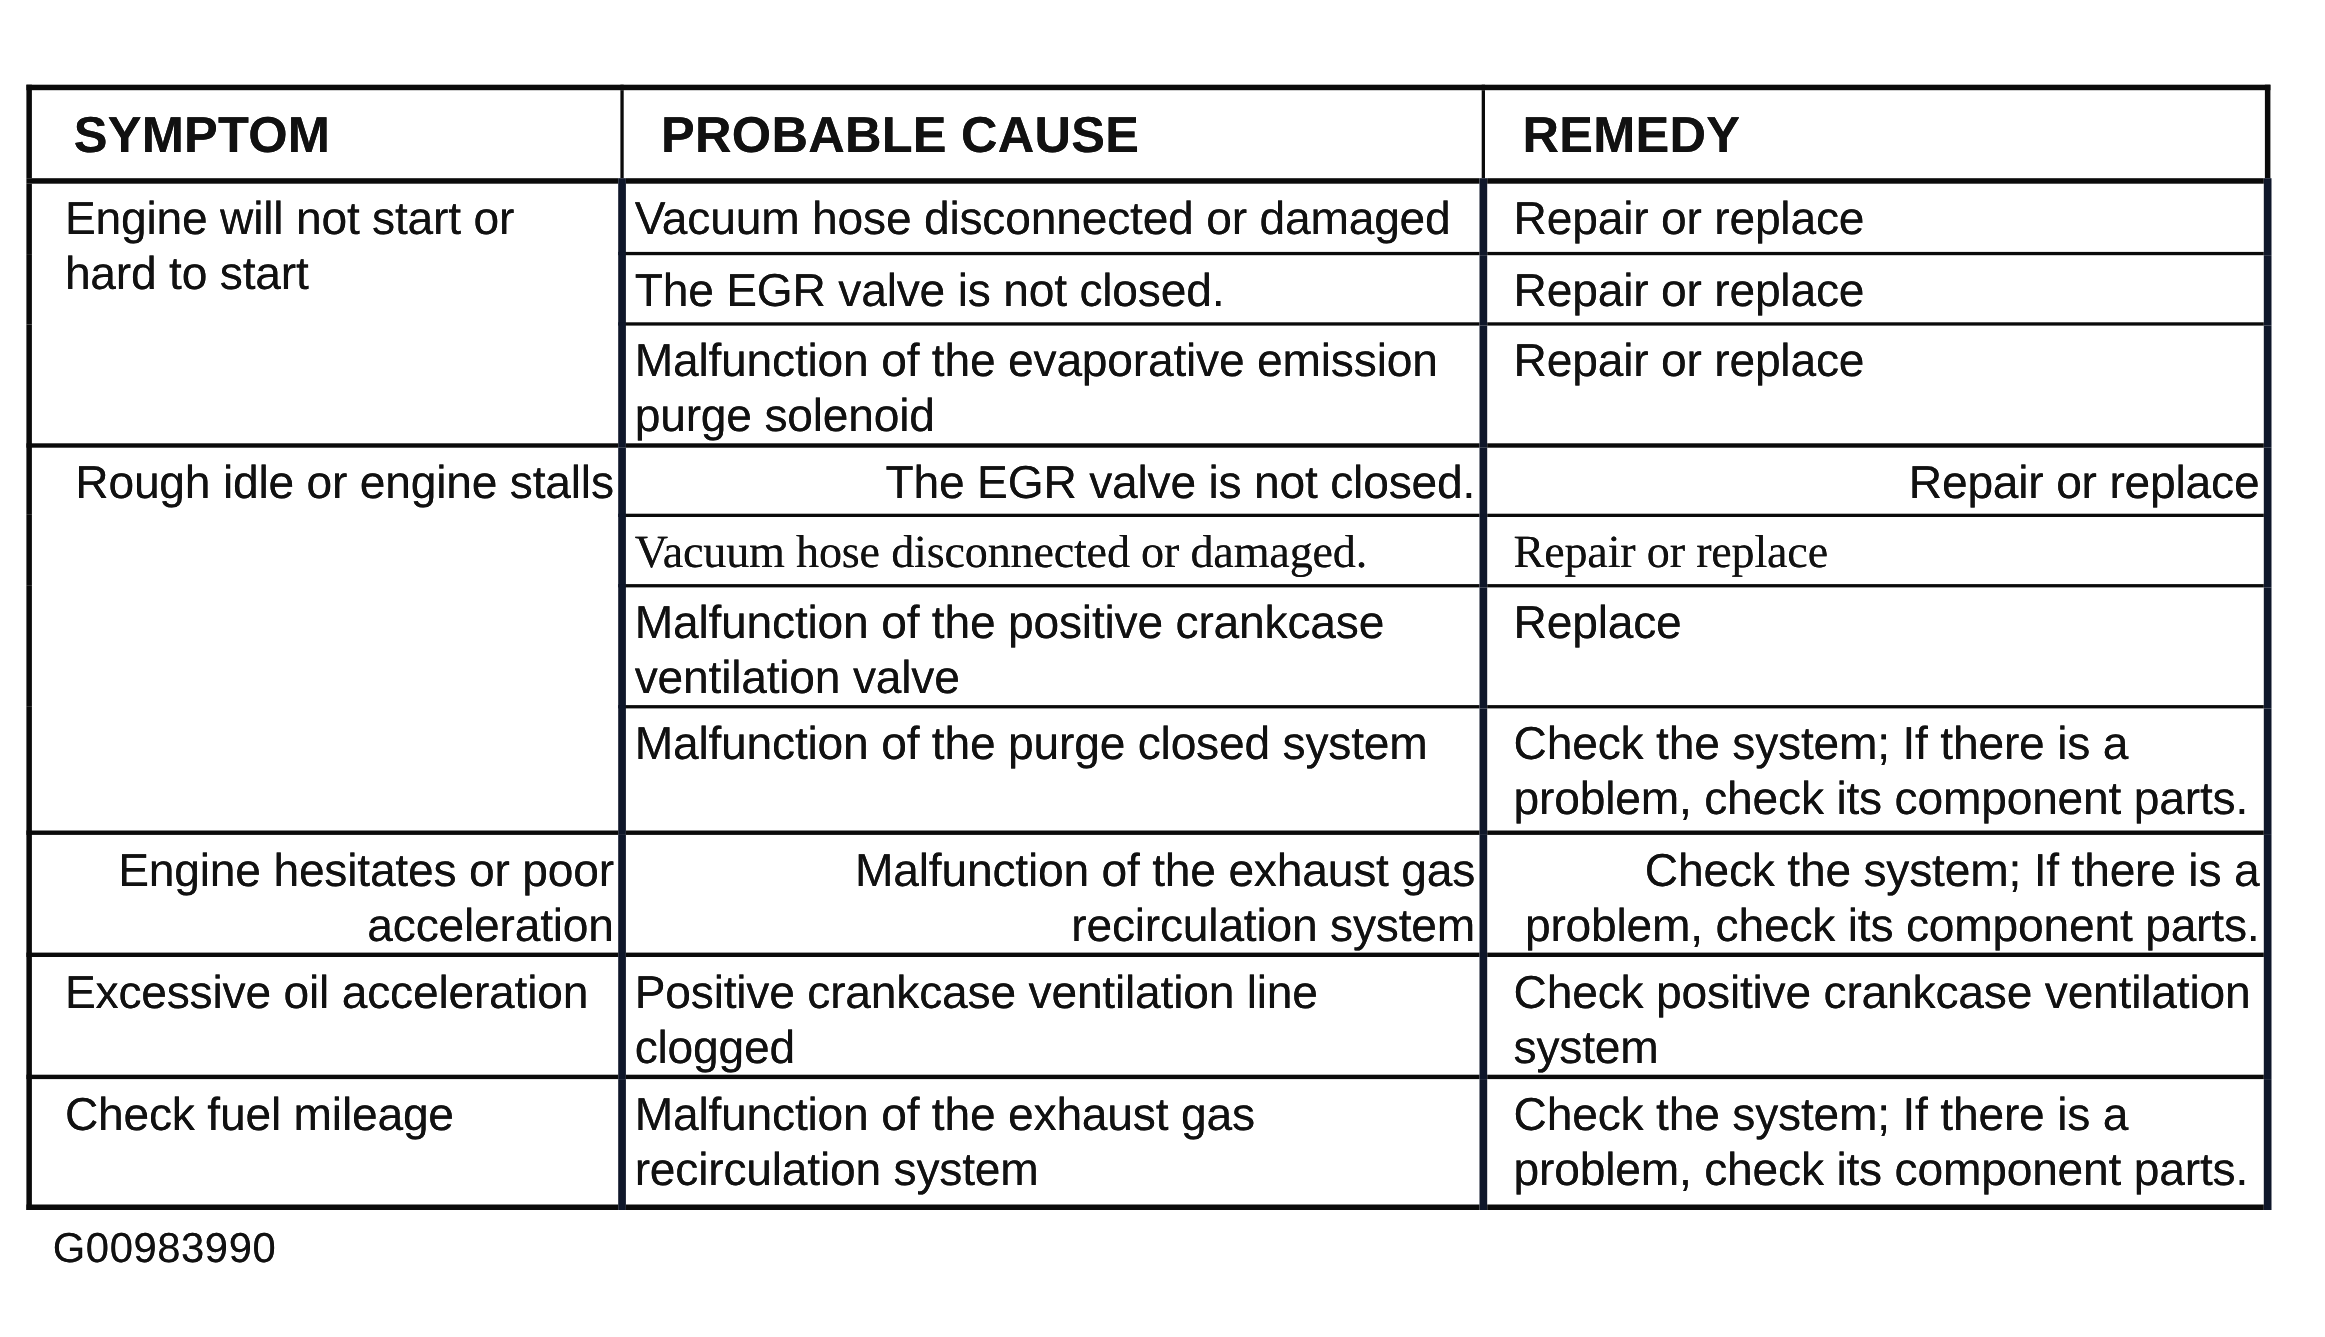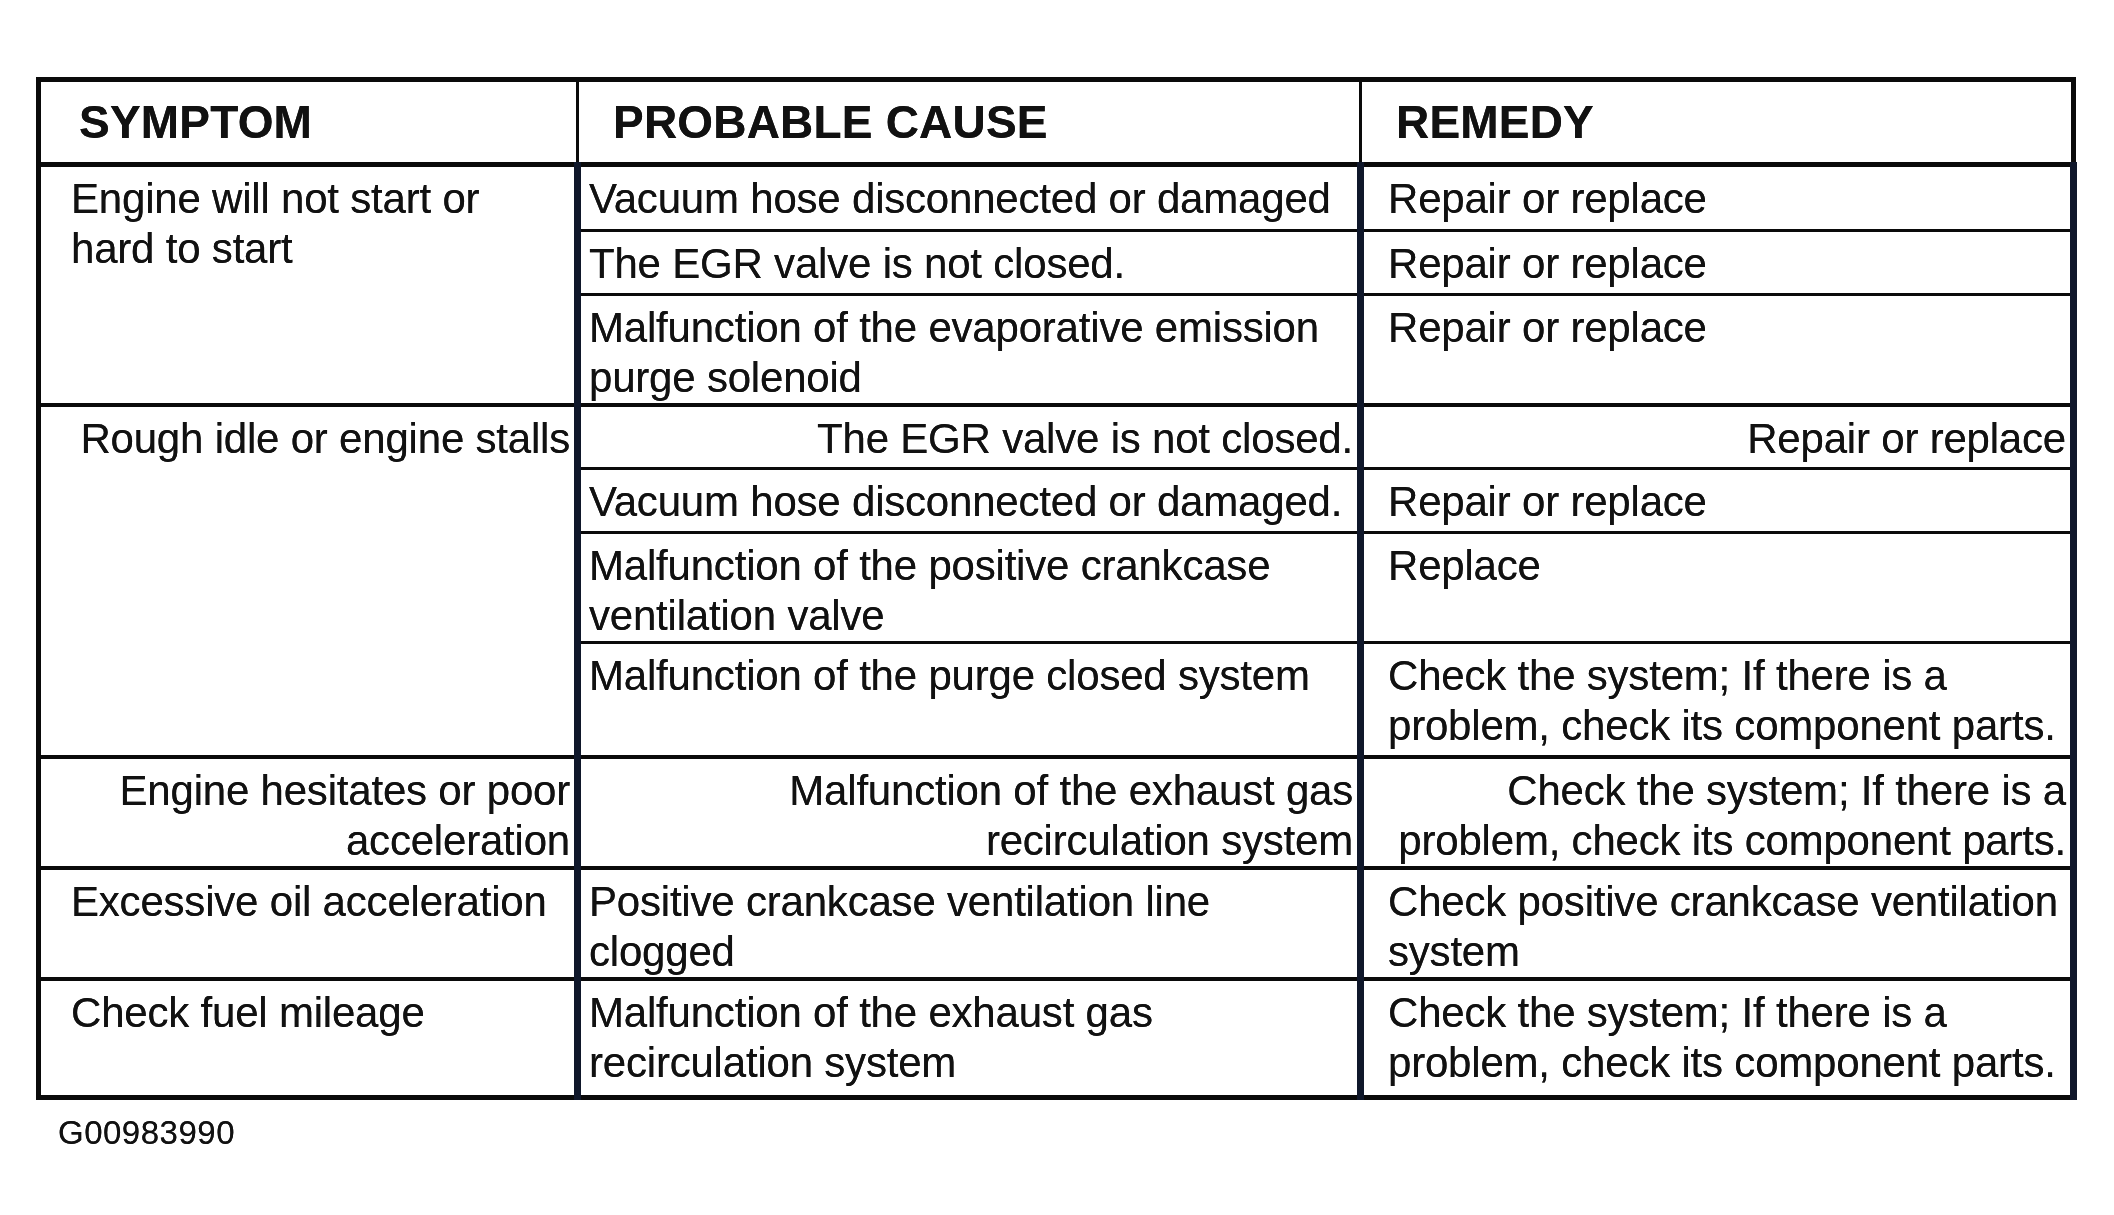--- a/index.html
+++ b/index.html
@@ -11,21 +11,21 @@
     position: relative;
     width: 2114px;
     height: 1215px;
     background: #ffffff;
     overflow: hidden;
     font-family: "Liberation Sans", sans-serif;
     color: #111111;
   }
   table.troubleshooting {
     position: absolute;
-    left: 36px;
+    left: 24px;
     top: 77px;
     width: 2035px;
     border-collapse: collapse;
     table-layout: fixed;
     border: 5px solid #0a0a0a;
     font-size: 42px;
     line-height: 50px;
     letter-spacing: -0.2px;
     text-shadow: 0 0 0.6px rgba(0,0,0,0.85);
   }
@@ -58,23 +58,23 @@
     padding-right: 4px;
   }
   table.troubleshooting td.remedy {
     padding-left: 24px;
   }
   table.troubleshooting tr.group-start td {
     border-top: 4px solid #0a0a0a;
   }
   .figure-id {
     position: absolute;
-    left: 58px;
+    left: 48px;
     top: 1114px;
-    font-size: 33px;
+    font-size: 38px;
     font-weight: 500;
     letter-spacing: 0.5px;
     color: #111111;
     text-shadow: 0 0 0.5px rgba(0,0,0,0.8);
   }
 </style>
 </head>
 <body>
 
 <div class="page">
@@ -104,21 +104,21 @@
         </tr>
         <tr style="height: 108px;">
           <td class="cause">Malfunction of the evaporative emission purge solenoid</td>
           <td class="remedy">Repair or replace</td>
         </tr>
         <tr class="group-start" style="height: 63px; text-align: right;">
           <td class="symptom" rowspan="4">Rough idle or engine stalls</td>
           <td class="cause">The EGR valve is not closed.</td>
           <td class="remedy">Repair or replace</td>
         </tr>
-        <tr style="height: 64px;">
+        <tr style="height: 64px; font-family: Liberation Serif, serif;">
           <td class="cause">Vacuum hose disconnected or damaged.</td>
           <td class="remedy">Repair or replace</td>
         </tr>
         <tr style="height: 110px;">
           <td class="cause">Malfunction of the positive crankcase ventilation valve</td>
           <td class="remedy">Replace</td>
         </tr>
         <tr style="height: 115px;">
           <td class="cause">Malfunction of the purge closed system</td>
           <td class="remedy">Check the system; If there is a problem, check its component parts.</td>

